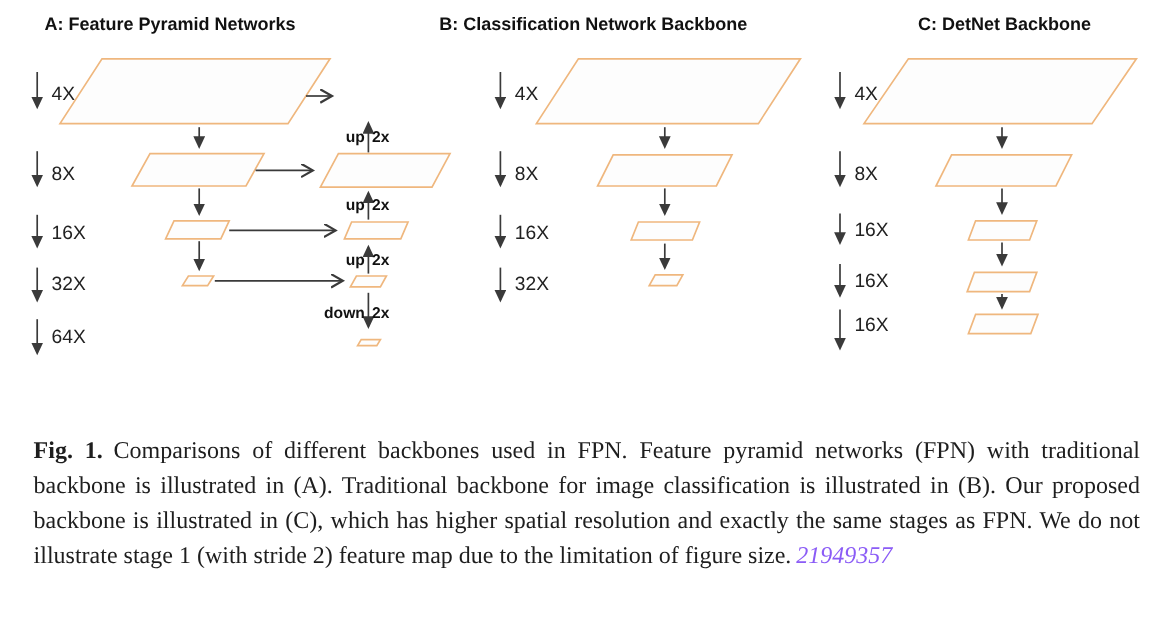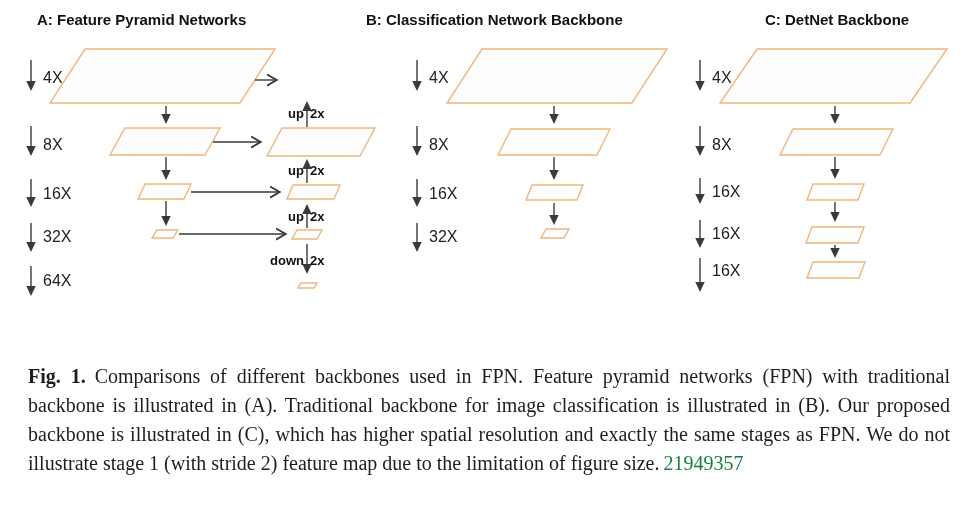--- a/index.html
+++ b/index.html
@@ -25,21 +25,21 @@
   }
 
   
   .caption {
     position: absolute; left: 28px; top: 362px; width: 922px;
     font-family: "Liberation Serif", "DejaVu Serif", serif;
     font-size: 20px; line-height: 29px; color: #1e1e1e;
     text-align: justify;
   }
   .caption .fig-label { font-weight: bold; margin-right: 9px; margin-top: 45px; }
-  .caption .watermark { color: #15803d; margin-left: 4px; }
+  .caption .watermark { color: #8b5cf6; margin-left: 4px; font-style: italic; }
 </style>
 </head>
 <body>
 
 <svg id="diagram" width="978" height="360" viewBox="0 0 978 360">
   <defs>
     <marker id="mF" markerWidth="9" markerHeight="9" refX="6" refY="3.5" orient="auto">
       <path d="M0,0 L7.5,3.5 L0,7 z" fill="#3a3a3a"></path>
     </marker>
     <marker id="mO" markerWidth="10" markerHeight="10" refX="6.5" refY="4" orient="auto">

